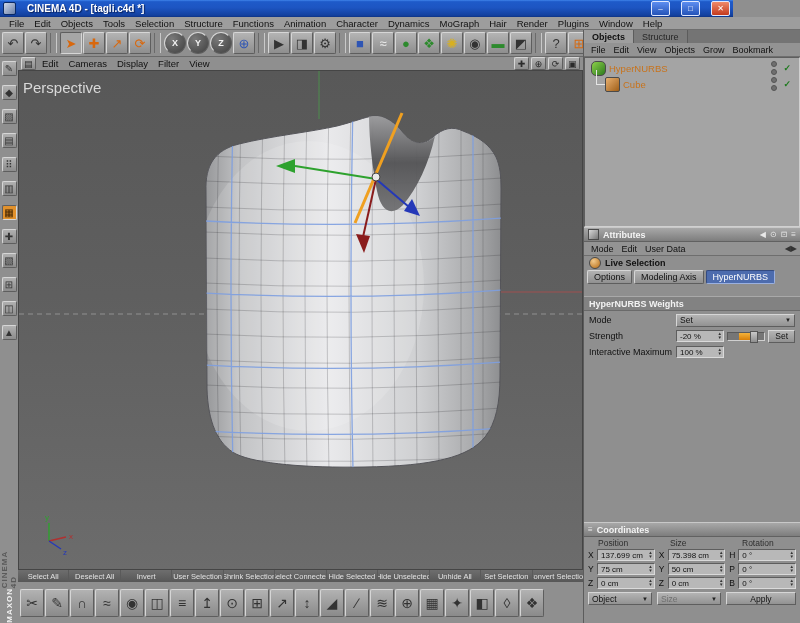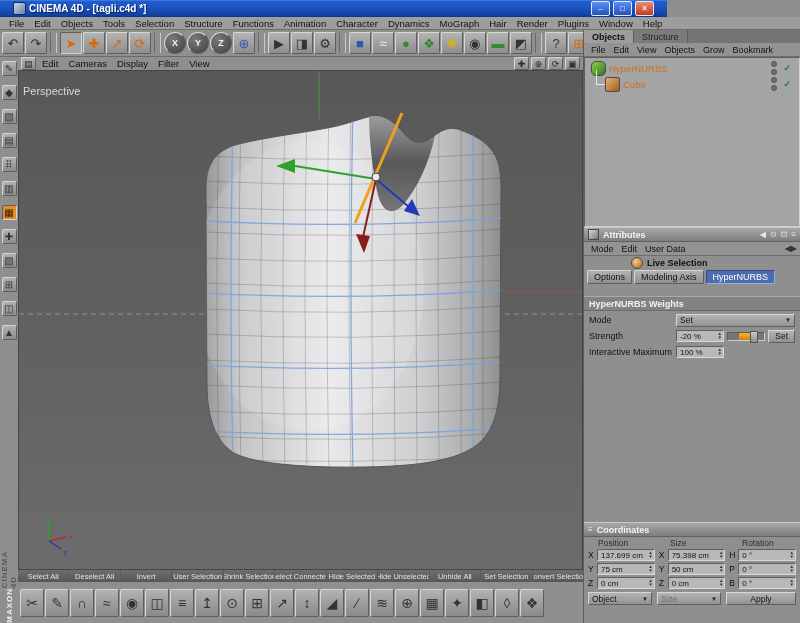--- a/index.html
+++ b/index.html
@@ -1,22 +1,22 @@
 <!DOCTYPE html>
 <html><head>
 <meta charset="utf-8">
 <style>
   html,body{margin:0;padding:0;background:#555;}
   .app{position:relative;width:800px;height:623px;background:#8f8f8f;overflow:hidden;
        font-family:"Liberation Sans",sans-serif;font-size:10px;color:#111;
        -webkit-user-select:none;user-select:none;}
   
-  .titlebar{position:absolute;left:0;top:0;width:667px;height:17px;box-sizing:border-box;
+  .titlebar{position:absolute;left:0;top:0;width:733px;height:17px;box-sizing:border-box;
     background:linear-gradient(180deg,#3f84ea 0%,#1e5ac9 10%,#1d55c2 45%,#12409f 90%,#0d3384 100%);
-    display:flex;align-items:center;padding:0 13px;gap:3px;}
+    display:flex;align-items:center;padding:0 3px;gap:11px;}
   .app-icon{width:11px;height:11px;border-radius:2px;background:linear-gradient(135deg,#cfd8e8,#6a7fa8);border:1px solid #0a2a66;}
   .title-text{flex:1;color:#fff;font-weight:bold;font-size:10px;text-shadow:1px 1px 1px #08205c;white-space:nowrap;overflow:hidden;}
   .win-btn{width:17px;height:13px;border:1px solid #dfe8ff;border-radius:2px;display:flex;align-items:center;justify-content:center;
     color:#fff;font-size:8px;line-height:1;background:linear-gradient(180deg,#5d8ef0,#2453b8);}
   .win-btn.close{background:linear-gradient(180deg,#ef8a6a,#c33a1d);}
   
   .menubar{position:absolute;left:0;top:17px;width:800px;height:13px;box-sizing:border-box;background:#9d9d9d;
     border-bottom:1px solid #6e6e6e;display:flex;align-items:center;padding-left:4px;}
   .menu-item{padding:0 5px;white-space:nowrap;font-size:9.5px;}
   
@@ -38,21 +38,21 @@
   .sbtn.pressed{background:#e1912c;border-color:#5e5e5e #d6d6d6 #d6d6d6 #5e5e5e;color:#3a2000;}
   
   .viewport{position:absolute;left:18px;top:57px;width:565px;height:513px;box-sizing:border-box;background:#8f8f8f;}
   .vp-menu{height:13px;display:flex;align-items:center;gap:2px;padding:0 3px;font-size:9.5px;}
   .vp-menu .menu-item{padding:0 4px;}
   .vp-spacer{flex:1;}
   .vp-nav{width:13px;height:11px;display:flex;align-items:center;justify-content:center;font-size:9px;color:#2b2b2b;
     background:linear-gradient(180deg,#b0b0b0,#8c8c8c);border:1px solid;border-color:#d6d6d6 #5e5e5e #5e5e5e #d6d6d6;border-radius:2px;}
   .vp-canvas{position:relative;height:500px;box-sizing:border-box;border:1px solid #454545;
     background:linear-gradient(180deg,#585858 0%,#5f5f5f 45%,#6c6c6c 100%);overflow:hidden;}
-  .vp-label{position:absolute;left:4px;top:14px;color:#d9d9d9;font-size:11px;z-index:3;}
+  .vp-label{position:absolute;left:4px;top:8px;color:#d9d9d9;font-size:15px;z-index:3;}
   .model-svg{position:absolute;left:0;top:0;}
   
   .right-panel{position:absolute;left:583px;top:30px;width:217px;height:593px;box-sizing:border-box;
     border-left:1px solid #5c5c5c;background:#8f8f8f;font-size:9px;}
   .om-tabs{height:13px;display:flex;background:#747474;}
   .om-tab{padding:0 8px;display:flex;align-items:center;border-right:1px solid #5c5c5c;background:#7b7b7b;color:#262626;}
   .om-tab.active{background:#9e9e9e;font-weight:bold;color:#101010;}
   .panel-menu-row{height:13px;display:flex;align-items:center;padding:0 3px;background:#939393;border-bottom:1px solid #6e6e6e;}
   .panel-menu-row .menu-item{padding:0 4px;font-size:9px;}
   .om-tree{height:170px;box-sizing:border-box;background:#a4a4a4;border:1px solid;border-color:#5e5e5e #d0d0d0 #d0d0d0 #5e5e5e;
@@ -67,21 +67,21 @@
   .om-name{color:#c8731c;font-size:9.5px;white-space:nowrap;flex:1;}
   .om-dots{display:flex;flex-direction:column;gap:2px;margin-right:3px;}
   .om-dots .dot{width:4px;height:4px;border-radius:50%;background:#6f6f6f;border:1px solid #555;}
   .om-check{color:#1e7a1e;font-weight:bold;font-size:9px;margin-right:6px;}
   .panel-header{height:13px;display:flex;align-items:center;gap:4px;padding:0 4px;
     background:linear-gradient(180deg,#a8a8a8,#7d7d7d);border-top:1px solid #c8c8c8;border-bottom:1px solid #616161;
     color:#f4f4f4;font-weight:bold;font-size:9px;}
   .ph-icon{width:9px;height:9px;background:linear-gradient(135deg,#d8d8d8,#777);border:1px solid #4a4a4a;flex:none;}
   .ph-spacer{flex:1;}
   .ph-glyph{color:#e8e8e8;font-size:8px;font-weight:normal;}
-  .attr-tool{height:14px;display:flex;align-items:center;gap:4px;padding:0 5px;font-weight:bold;color:#101010;margin-left:42px;}
+  .attr-tool{height:14px;display:flex;align-items:center;gap:4px;padding:0 5px;font-weight:bold;color:#101010;}
   .tool-dot{width:10px;height:10px;border-radius:50%;background:radial-gradient(circle at 35% 30%,#f2c98a,#b46a14);border:1px solid #4a4a4a;flex:none;}
   .attr-tabs{height:14px;display:flex;gap:2px;padding:0 3px;align-items:center;}
   .attr-tab{padding:1px 6px;background:linear-gradient(180deg,#b2b2b2,#909090);border:1px solid;border-color:#d6d6d6 #5e5e5e #5e5e5e #d6d6d6;border-radius:2px;}
   .attr-tab.active{background:#4d6cae;color:#fff;border-color:#334a80 #9ab0e0 #9ab0e0 #334a80;}
   .attr-section{height:13px;display:flex;align-items:center;padding:0 5px;background:#828282;
     border-top:1px solid #a9a9a9;border-bottom:1px solid #6a6a6a;color:#f2f2f2;font-weight:bold;margin-top:12px;}
   .attr-row{height:14px;display:flex;align-items:center;gap:3px;padding:0 5px;margin-top:2px;}
   .attr-label{width:84px;flex:none;white-space:nowrap;}
   .field{box-sizing:border-box;height:12px;display:flex;align-items:center;background:#b8b8b8;
     border:1px solid;border-color:#5e5e5e #dadada #dadada #5e5e5e;padding:0 1px 0 3px;font-size:8px;}

